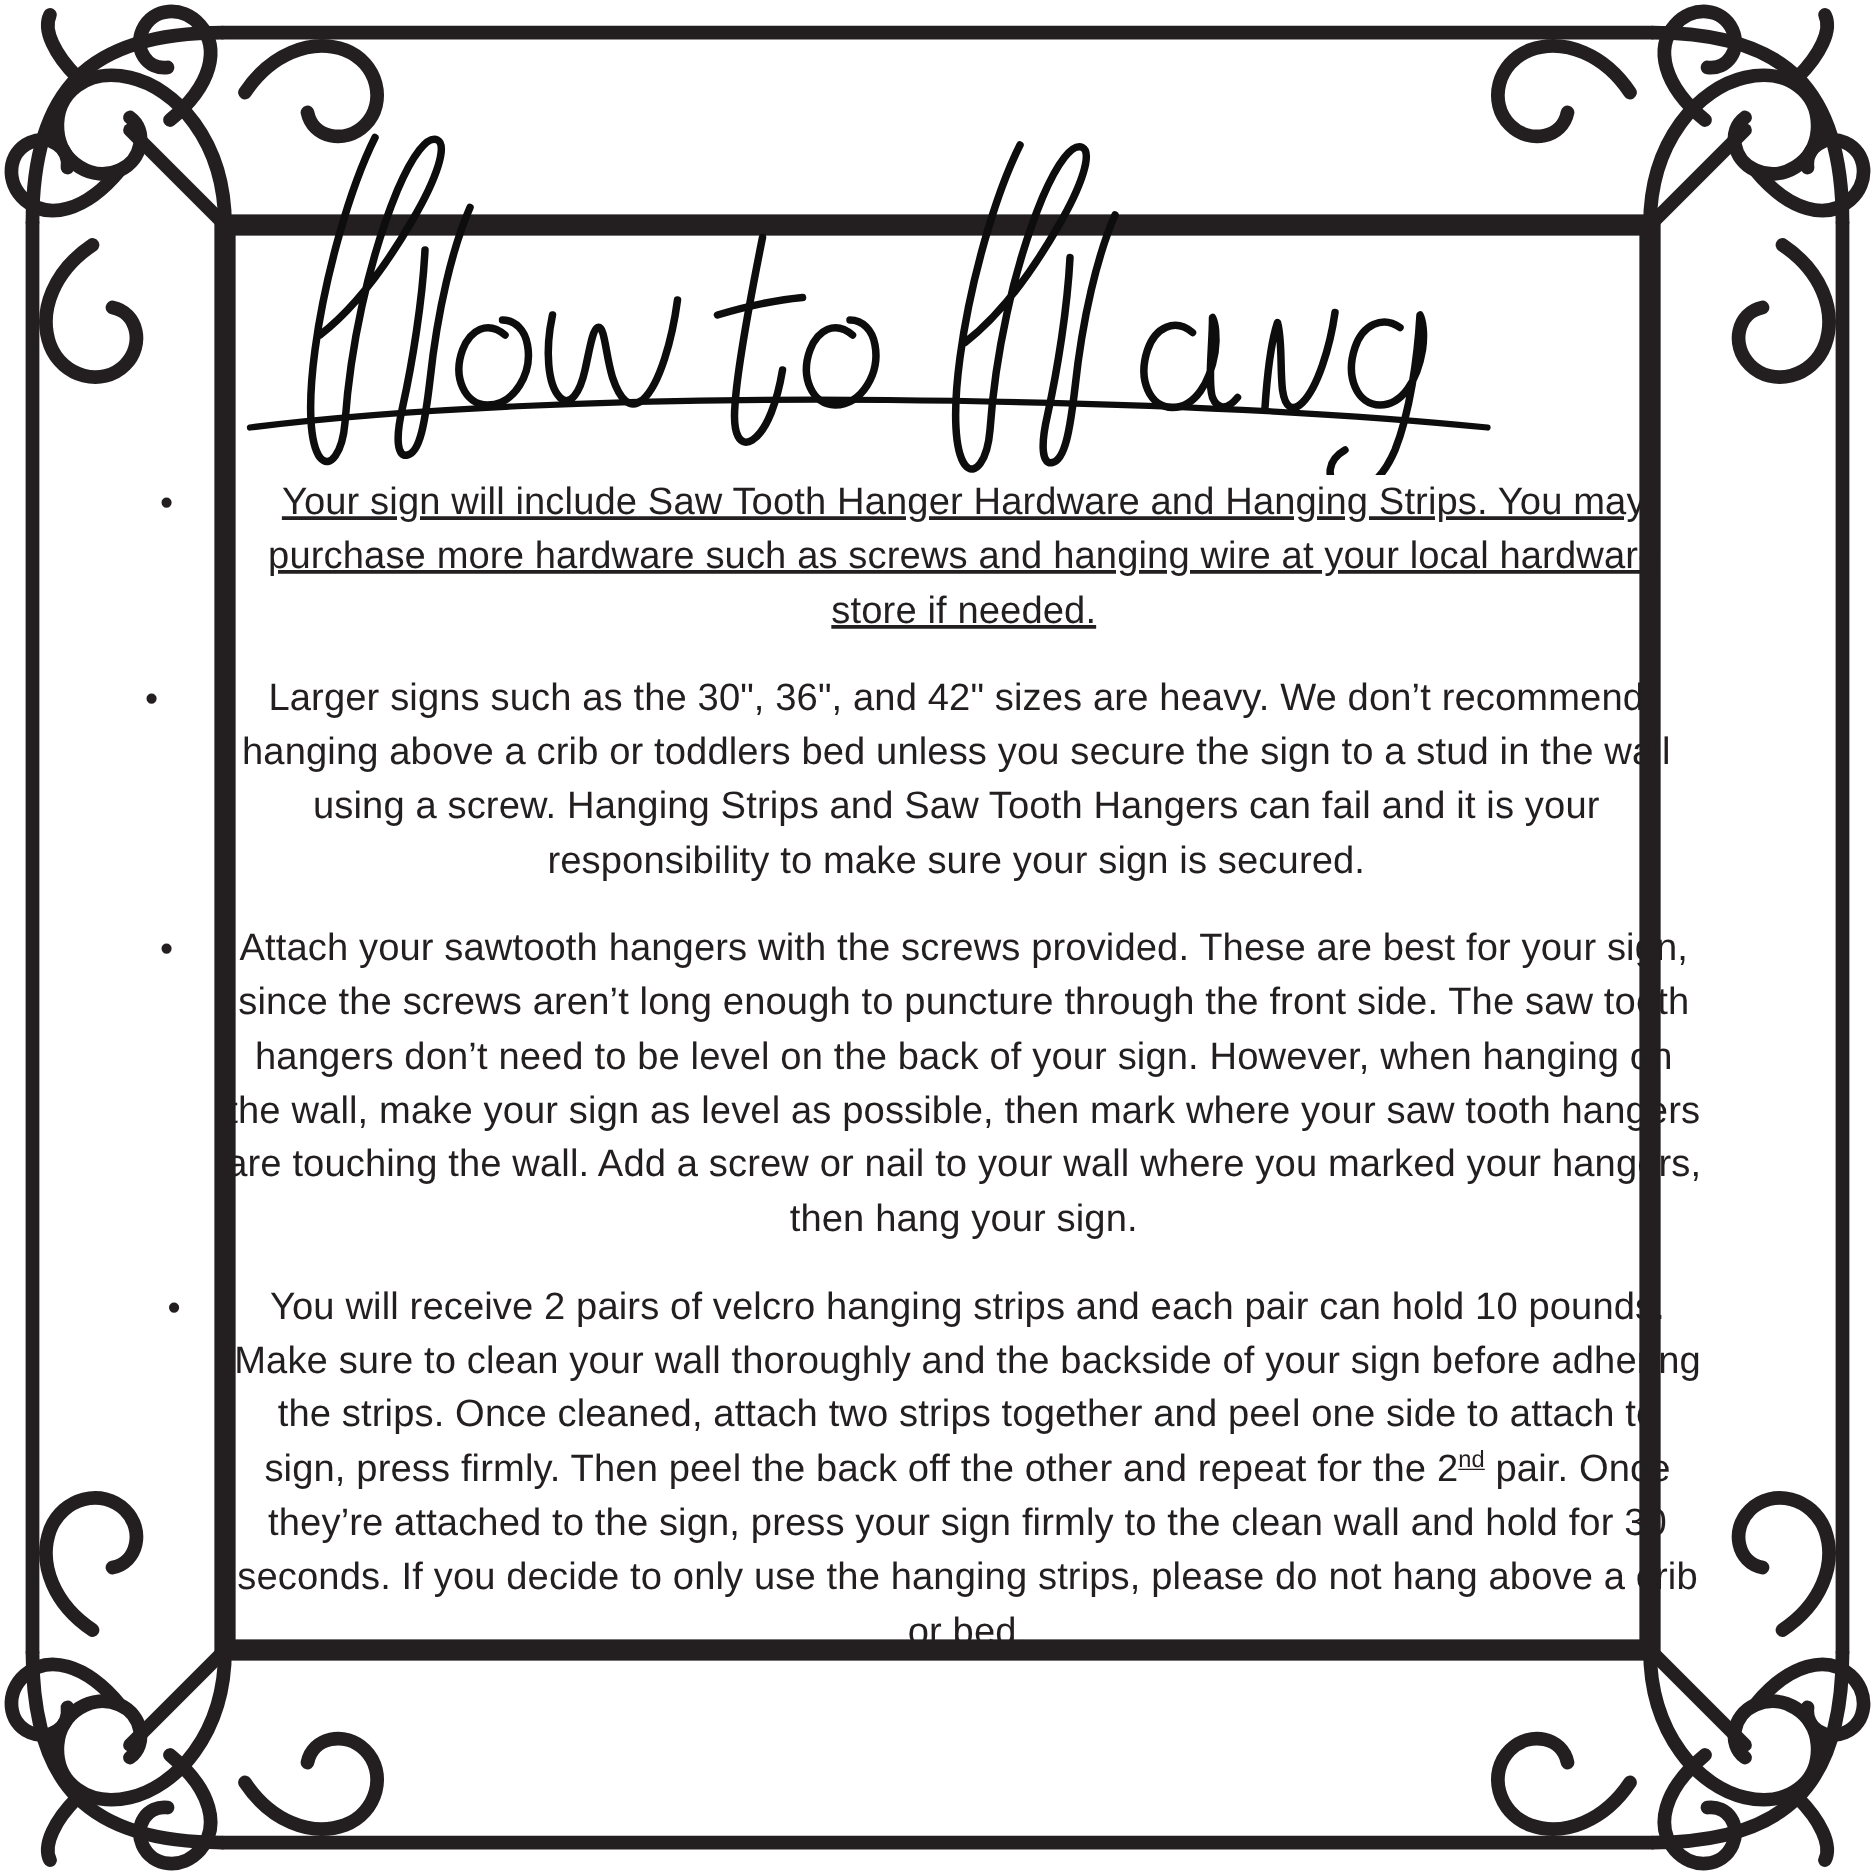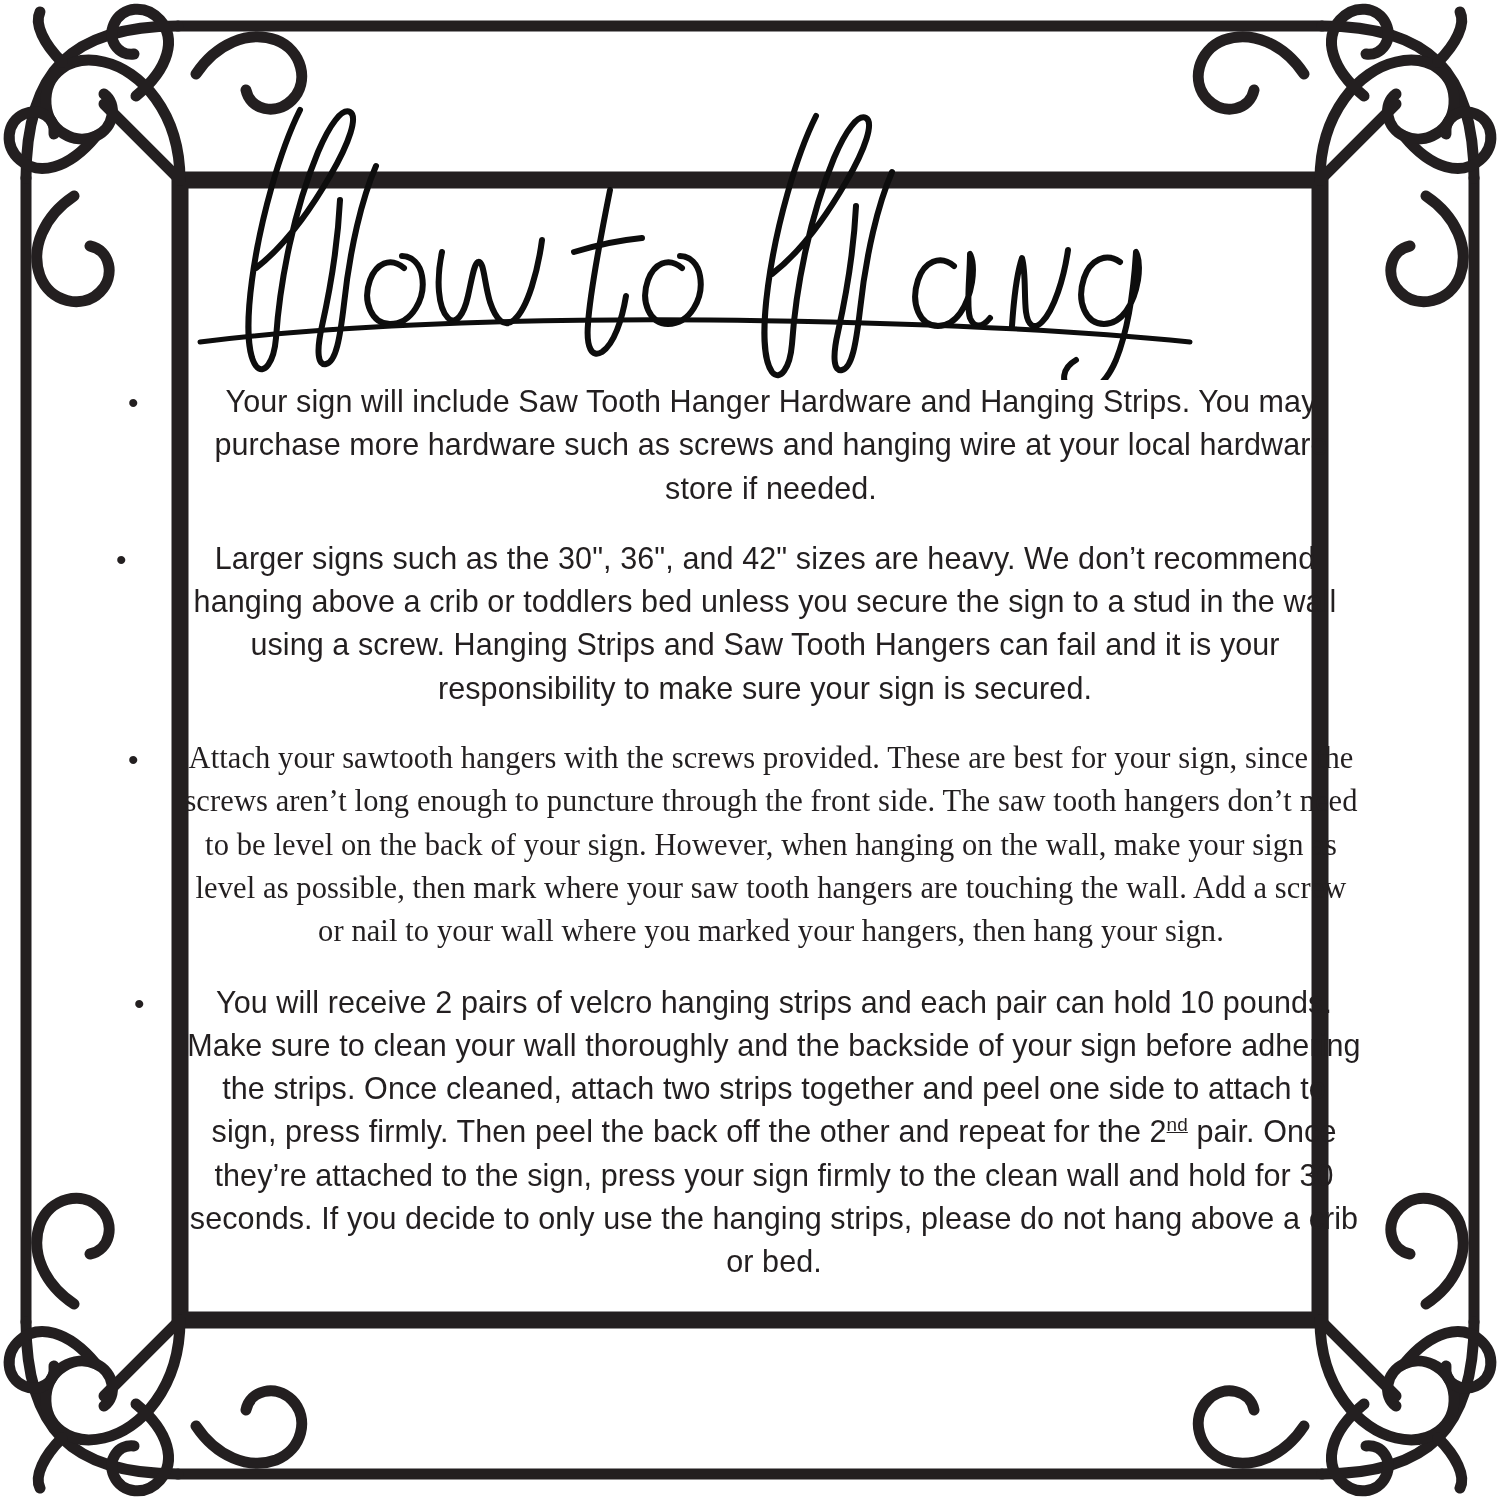--- a/index.html
+++ b/index.html
@@ -70,23 +70,23 @@
     position: absolute;
     font-size: 30px;
     line-height: 1;
     top: 8px;
   }
   .b1 .dot { left: 18px; }
   .b2 .dot { left: 6px; }
   .b3 .dot { left: 18px; }
   .b4 .dot { left: 24px; }
 
-  .b1 .txt { display: block; padding-left: 42px; }
+  .b1 .txt { display: block; padding-left: 42px; text-decoration: underline; }
   .b2 .txt { display: block; padding-left: 30px; }
-  .b3 .txt { display: block; padding-left: 42px; font-family: Liberation Serif, serif; }
+  .b3 .txt { display: block; padding-left: 42px; }
   .b4 .txt { display: block; padding-left: 48px; }
 
   sup { font-size: 0.62em; vertical-align: super; text-decoration: underline; }
 </style>
 </head>
 <body>
 
 <div class="page">
 
   <svg class="frame-svg" viewBox="0 0 1500 1500" aria-hidden="true">

